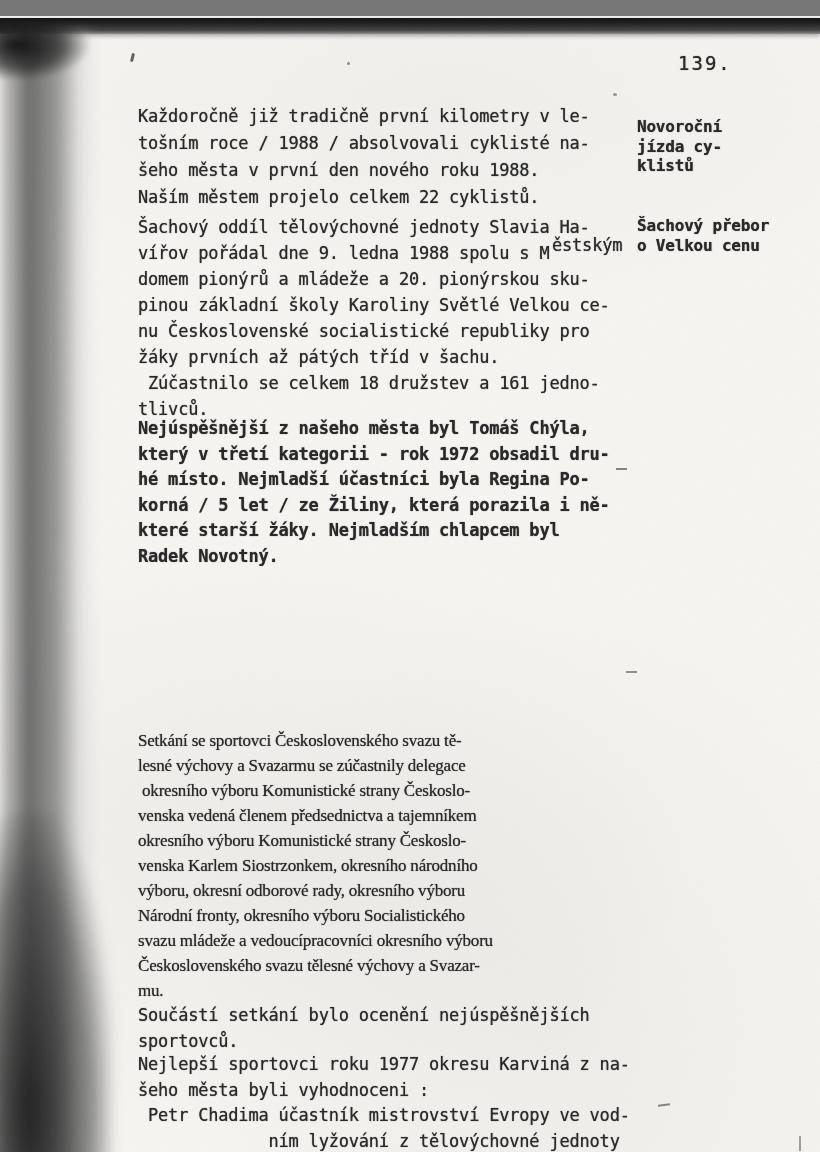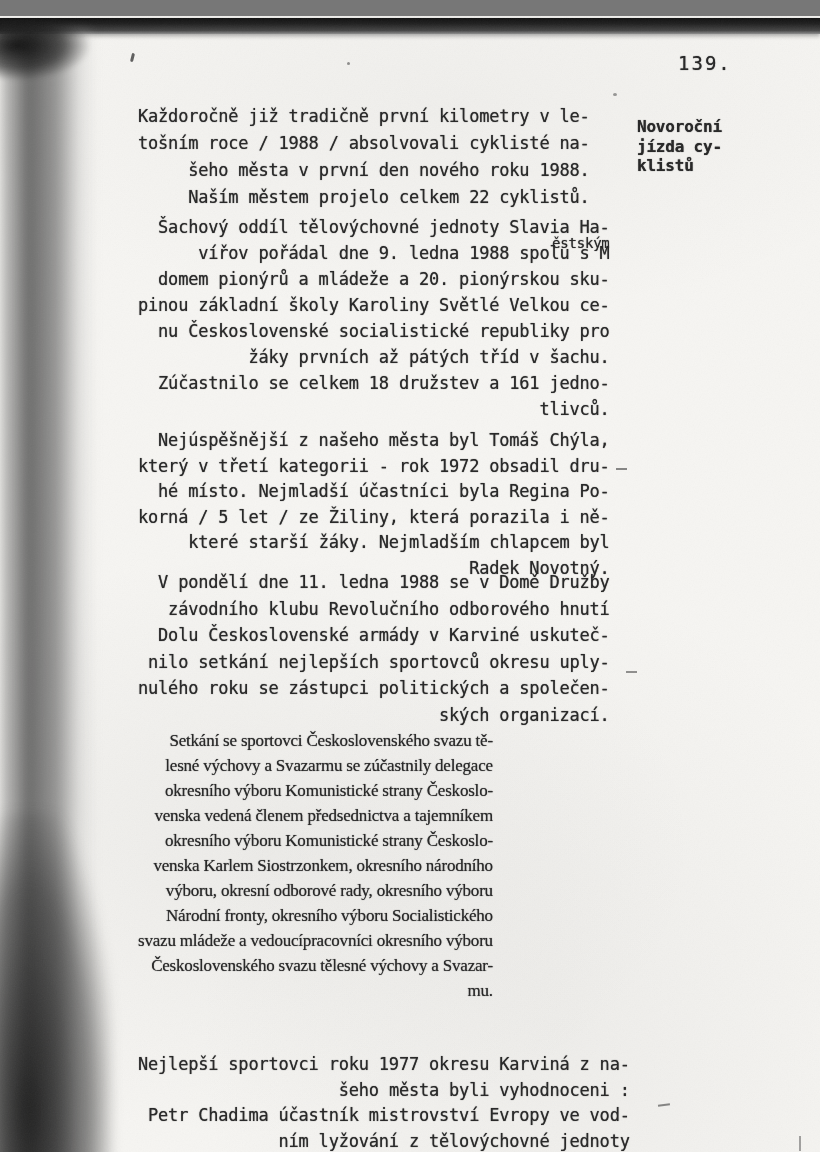--- a/index.html
+++ b/index.html
@@ -46,32 +46,31 @@
   .page-number {
     position: absolute; left: 678px; top: 36px;
     font-size: 19px; letter-spacing: 2px;
     text-shadow: 0 0 1px rgba(25,25,25,0.8);
   }
   .para {
     position: absolute; left: 138px;
     white-space: pre;
     font-size: 17px; letter-spacing: -0.2px;
     text-shadow: 0 0 1px rgba(25,25,25,0.75);
-    text-align: right;
   }
   .note {
     position: absolute; left: 637px;
     white-space: pre;
     font-size: 16px; letter-spacing: -0.2px; line-height: 19.5px;
     text-shadow: 0 0 1px rgba(25,25,25,0.8);
   }
   .note.heavy { font-weight: bold; }
   .raised-word {
     position: absolute; left: 552px; top: 219px;
-    font-size: 14px; letter-spacing: -0.2px;
+    font-size: 17px; letter-spacing: -0.2px;
     text-shadow: 0 0 1px rgba(25,25,25,0.75);
   }
   
   .noise { position: absolute; top: 0; left: 0; pointer-events: none; opacity: 0.05; }
   .speck { position: absolute; background: #3a3a3a; }
   .speck-apostrophe { left: 131px; top: 37px; width: 3px; height: 9px; transform: rotate(14deg); border-radius: 2px; opacity: 0.8; }
   .speck-dot-a { left: 347px; top: 46px; width: 3px; height: 3px; border-radius: 50%; opacity: 0.55; }
   .speck-dot-b { left: 613px; top: 77px; width: 4px; height: 3px; border-radius: 50%; opacity: 0.5; }
   .speck-underscore-a { left: 616px; top: 452px; width: 11px; height: 2px; opacity: 0.6; }
   .speck-underscore-b { left: 626px; top: 655px; width: 11px; height: 2px; opacity: 0.55; }
@@ -96,52 +95,50 @@
 Naším městem projelo celkem 22 cyklistů.</div>
   <div class="para" style="top:198px; line-height:26px;">Šachový oddíl tělovýchovné jednoty Slavia Ha-
 vířov pořádal dne 9. ledna 1988 spolu s M
 domem pionýrů a mládeže a 20. pionýrskou sku-
 pinou základní školy Karoliny Světlé Velkou ce-
 nu Československé socialistické republiky pro
 žáky prvních až pátých tříd v šachu.
  Zúčastnilo se celkem 18 družstev a 161 jedno-
 tlivců.</div>
   <div class="raised-word">ěstským</div>
-  <div class="para" style="top:412px; line-height:25.5px;">Nejúspěšnější z našeho města byl Tomáš Chýla,
+  <div class="para" style="top:400px; line-height:25.5px;font-weight:bold;">Nejúspěšnější z našeho města byl Tomáš Chýla,
 který v třetí kategorii - rok 1972 obsadil dru-
 hé místo. Nejmladší účastníci byla Regina Po-
 korná / 5 let / ze Žiliny, která porazila i ně-
 které starší žáky. Nejmladším chlapcem byl
 Radek Novotný.</div>
-  <div class="para" style="top:553px; line-height:26.5px;">V pondělí dne 11. ledna 1988 se v Domě Družby
-závodního klubu Revolučního odborového hnutí
-Dolu Československé armády v Karviné uskuteč-
-nilo setkání nejlepších sportovců okresu uply-
-nulého roku se zástupci politických a společen-
-ských organizací.</div>
   <div class="para" style="top:712px; line-height:25px;font-family:Liberation Serif, serif;">Setkání se sportovci Československého svazu tě-
 lesné výchovy a Svazarmu se zúčastnily delegace
  okresního výboru Komunistické strany Českoslo-
 venska vedená členem předsednictva a tajemníkem
 okresního výboru Komunistické strany Českoslo-
 venska Karlem Siostrzonkem, okresního národního
 výboru, okresní odborové rady, okresního výboru
 Národní fronty, okresního výboru Socialistického
 svazu mládeže a vedoucípracovníci okresního výboru
 Československého svazu tělesné výchovy a Svazar-
 mu.</div>
+  <div class="para" style="top:987px; line-height:25.5px;">Součástí setkání bylo ocenění nejúspěšnějších
+sportovců.</div>
   <div class="para" style="top:1036px;line-height:25.5px;">Nejlepší sportovci roku 1977 okresu Karviná z na-
 šeho města byli vyhodnoceni :
  Petr Chadima účastník mistrovství Evropy ve vod-
              ním lyžování z tělovýchovné jednoty
                      AZ Havířov.</div>
 
   <div class="note heavy" style="top:101px;">Novoroční
 jízda cy-
 klistů</div>
+  <div class="note heavy" style="top:200px;">Šachový přebor
+o Velkou cenu</div>
 
   <div class="speck speck-apostrophe"></div>
   <div class="speck speck-dot-a"></div>
   <div class="speck speck-dot-b"></div>
   <div class="speck speck-underscore-a"></div>
   <div class="speck speck-underscore-b"></div>
   <div class="speck speck-dash"></div>
   <div class="speck speck-tick"></div>
 
   <svg class="noise" width="820" height="1152">

